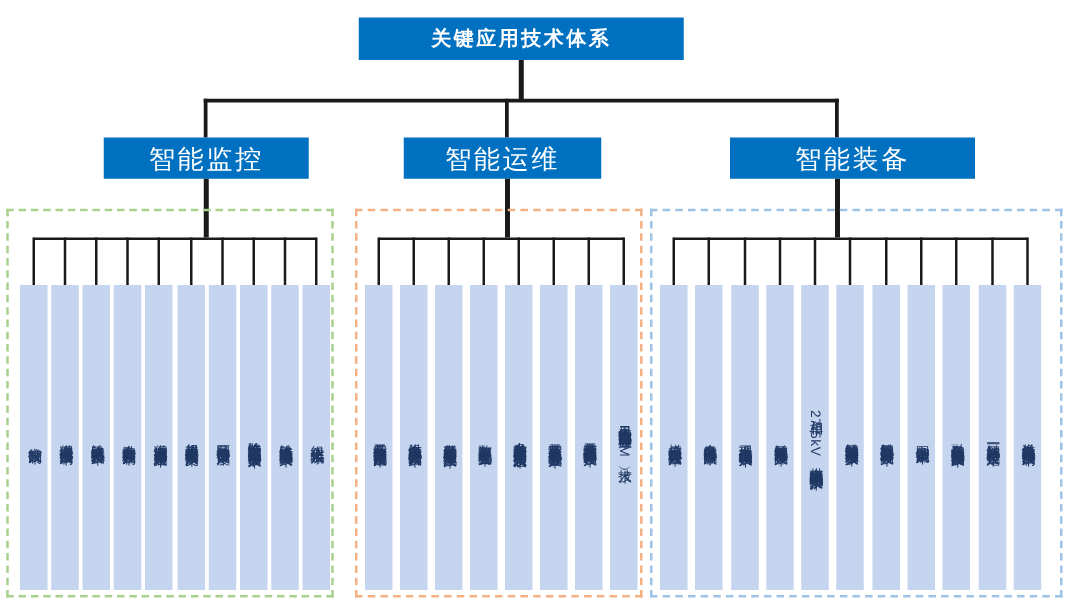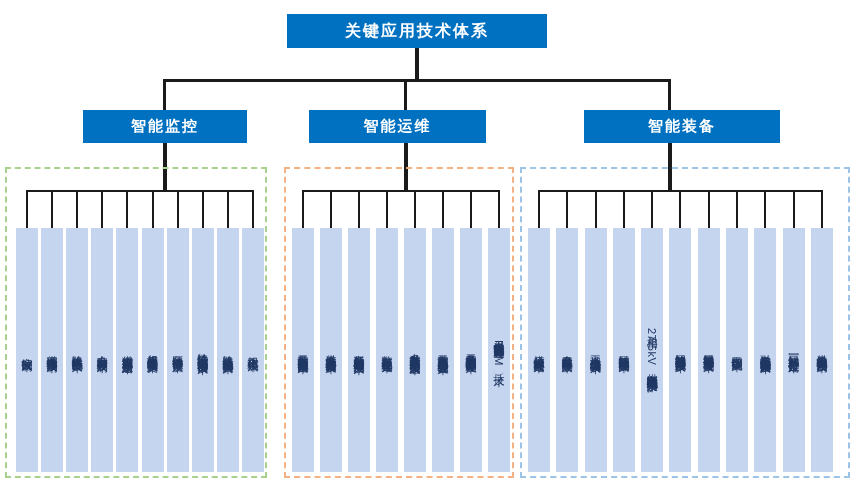--- a/index.html
+++ b/index.html
@@ -2,23 +2,23 @@
 <html><head>
 <meta charset="utf-8">
 <style>
   html,body{margin:0;padding:0;background:#fff;}
   body{font-family:"Liberation Sans","DejaVu Sans",sans-serif;}
   .canvas{position:relative;width:855px;height:488px;background:#fff;overflow:hidden;}
 
   
   .bluebox{position:absolute;background:#0070C0;color:#fff;display:flex;align-items:center;justify-content:center;box-sizing:border-box;}
   .rootbox{left:287px;top:14px;width:260px;height:34px;font-size:16px;font-weight:bold;letter-spacing:2px;}
-  .hdr{top:110px;height:33px;font-size:15px;font-weight:bold;letter-spacing:2px;}
+  .hdr{top:110px;height:33px;font-size:21px;font-weight:normal;letter-spacing:2px;}
   .hdr0{left:83px;width:164px;}
-  .hdr1{left:309px;width:177px;}
+  .hdr1{left:323px;width:158px;}
   .hdr2{left:584px;width:196px;}
 
   
   .line{position:absolute;background:#1a1a1a;}
 
   
   .gbox{position:absolute;top:167px;height:311px;box-sizing:border-box;background:transparent;}
   .gbox0{left:5px;width:262px;border:2px dashed #A9D18E;}
   .gbox1{left:284px;width:230px;border:2px dashed #F4B183;}
   .gbox2{left:520px;width:330px;border:2px dashed #9DC3E6;}

